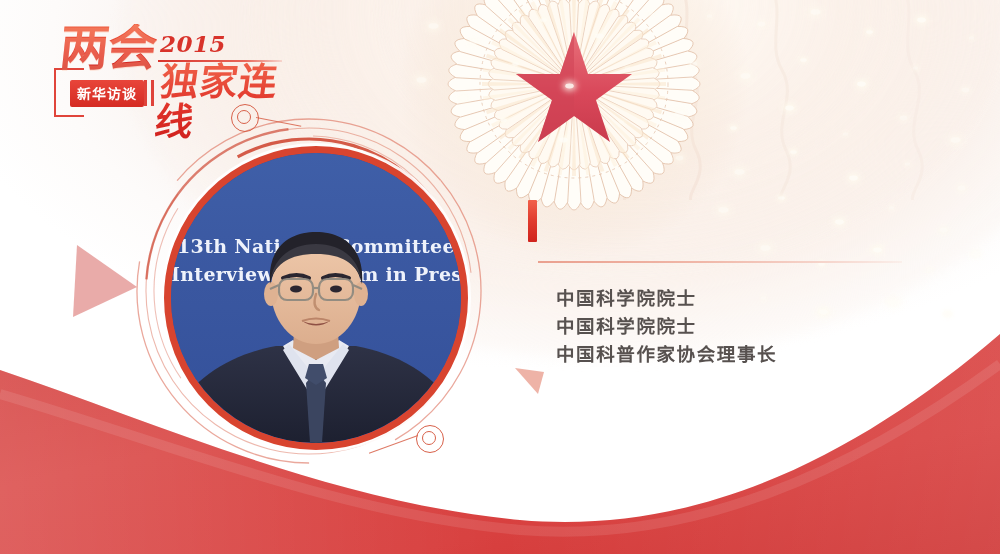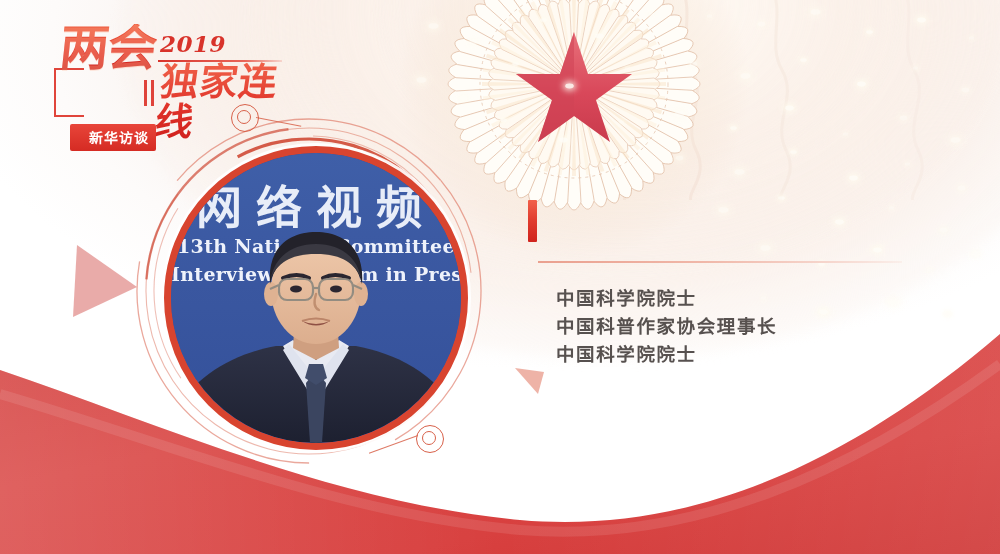--- a/index.html
+++ b/index.html
@@ -58,23 +58,22 @@
     font-weight:700;font-size:38px;line-height:1.05;letter-spacing:1px;
     color:#e2362c;
     background:linear-gradient(180deg,#f0634a 0%,#e0332a 55%,#cf211d 100%);
     -webkit-background-clip:text;background-clip:text;-webkit-text-fill-color:transparent;
     transform:skewX(-8deg);
   }
   .logo-badge{
     position:absolute;left:38px;top:58px;
     background:linear-gradient(180deg,#e8453a 0%,#d52b23 100%);
     color:#fff;font-size:14px;font-weight:700;letter-spacing:1px;
-    padding:3px 7px 4px 19px;border-radius:2px;white-space:nowrap;
+    padding:3px 7px 4px 7px;border-radius:2px;white-space:nowrap;
     font-family:"DejaVu Sans","Liberation Sans",sans-serif;
-    margin-top:44px;
   }
   .logo-bracket{
     position:absolute;left:22px;top:46px;width:28px;height:45px;
     border-left:2px solid #e0453b;border-top:2px solid #e0453b;border-bottom:2px solid #e0453b;
   }
   .logo-ticks{position:absolute;left:112px;top:58px;width:14px;height:26px;
     background:repeating-linear-gradient(90deg,#df433a 0 3px,transparent 3px 7px);}
 
   
   #portrait-wrap{position:absolute;left:118px;top:108px;width:400px;height:366px;}
@@ -380,21 +379,20 @@
       <circle cx="191" cy="183" r="172" fill="none" stroke="#d8614a" stroke-width="1.3" opacity=".55" stroke-dasharray="300 90" transform="rotate(-40 191 183)"></circle>
       <circle cx="191" cy="183" r="163" fill="none" stroke="#d8614a" stroke-width="1.1" opacity=".45" stroke-dasharray="260 130" transform="rotate(125 191 183)"></circle>
       <circle cx="191" cy="183" r="155" fill="none" stroke="#d8614a" stroke-width="1.1" opacity=".4" stroke-dasharray="180 160" transform="rotate(20 191 183)"></circle>
       <circle cx="191" cy="183" r="152" fill="none" stroke="#cf4a36" stroke-width="3.2" opacity=".9" stroke-dasharray="560 400" transform="rotate(-118 191 183)"></circle>
       <circle cx="191" cy="183" r="163" fill="none" stroke="#cf4a36" stroke-width="2.4" opacity=".7" stroke-dasharray="150 800" transform="rotate(-150 191 183)"></circle>
     </svg>
 
     <div id="ring-main">
       <div id="photo">
         <div class="ph-bg"></div>
-        <div class="ph-text ph-cn">网络视频</div>
         <div class="ph-text ph-en1">13th National Committee</div>
         <div class="ph-text ph-en2">Interviewing Room in Press</div>
 
         <svg id="person" viewBox="0 0 290 215">
           <defs>
             <linearGradient id="suit" x1="0" y1="0" x2="0" y2="1">
               <stop offset="0%" stop-color="#2e3246"></stop>
               <stop offset="100%" stop-color="#1d2030"></stop>
             </linearGradient>
             <linearGradient id="skin" x1="0" y1="0" x2="0" y2="1">
@@ -444,36 +442,36 @@
 
     <div class="ring-dot" style="left:113px;top:-4px;"></div>
     <div class="tail" style="left:138px;top:9px;width:46px;transform:rotate(11deg);transform-origin:left center;"></div>
     <div class="ring-dot" style="left:298px;top:317px;"></div>
     <div class="tail" style="left:248px;top:327px;width:52px;transform:rotate(-20deg);transform-origin:right center;"></div>
   </div>
 
   <div id="logo">
     <div class="logo-bracket"></div>
     <div class="logo-lianhui">两会</div>
-    <div class="logo-year">2019</div>
+    <div class="logo-year">2015</div>
     <div class="logo-year-rule"></div>
     <div class="logo-duja">独家连线</div>
     <div class="logo-ticks"></div>
     <div class="logo-badge">新华访谈</div>
   </div>
 
   <div id="info">
     <div id="name-row">
       <div id="name-bar"></div>
     </div>
     <div id="divider"></div>
     <div id="titles">
       <div class="title-line">中国科学院院士</div>
+      <div class="title-line">中国科学院院士</div>
       <div class="title-line">中国科普作家协会理事长</div>
-      <div class="title-line">中国科学院院士</div>
     </div>
   </div>
 
   <svg id="wave" viewBox="0 0 1000 220" preserveAspectRatio="none">
     <defs>
       <linearGradient id="wg" x1="0" y1="0" x2="1" y2="1">
         <stop offset="0%" stop-color="#d23a38"></stop>
         <stop offset="35%" stop-color="#d94442"></stop>
         <stop offset="70%" stop-color="#d8403f"></stop>
         <stop offset="100%" stop-color="#cf3635"></stop>

